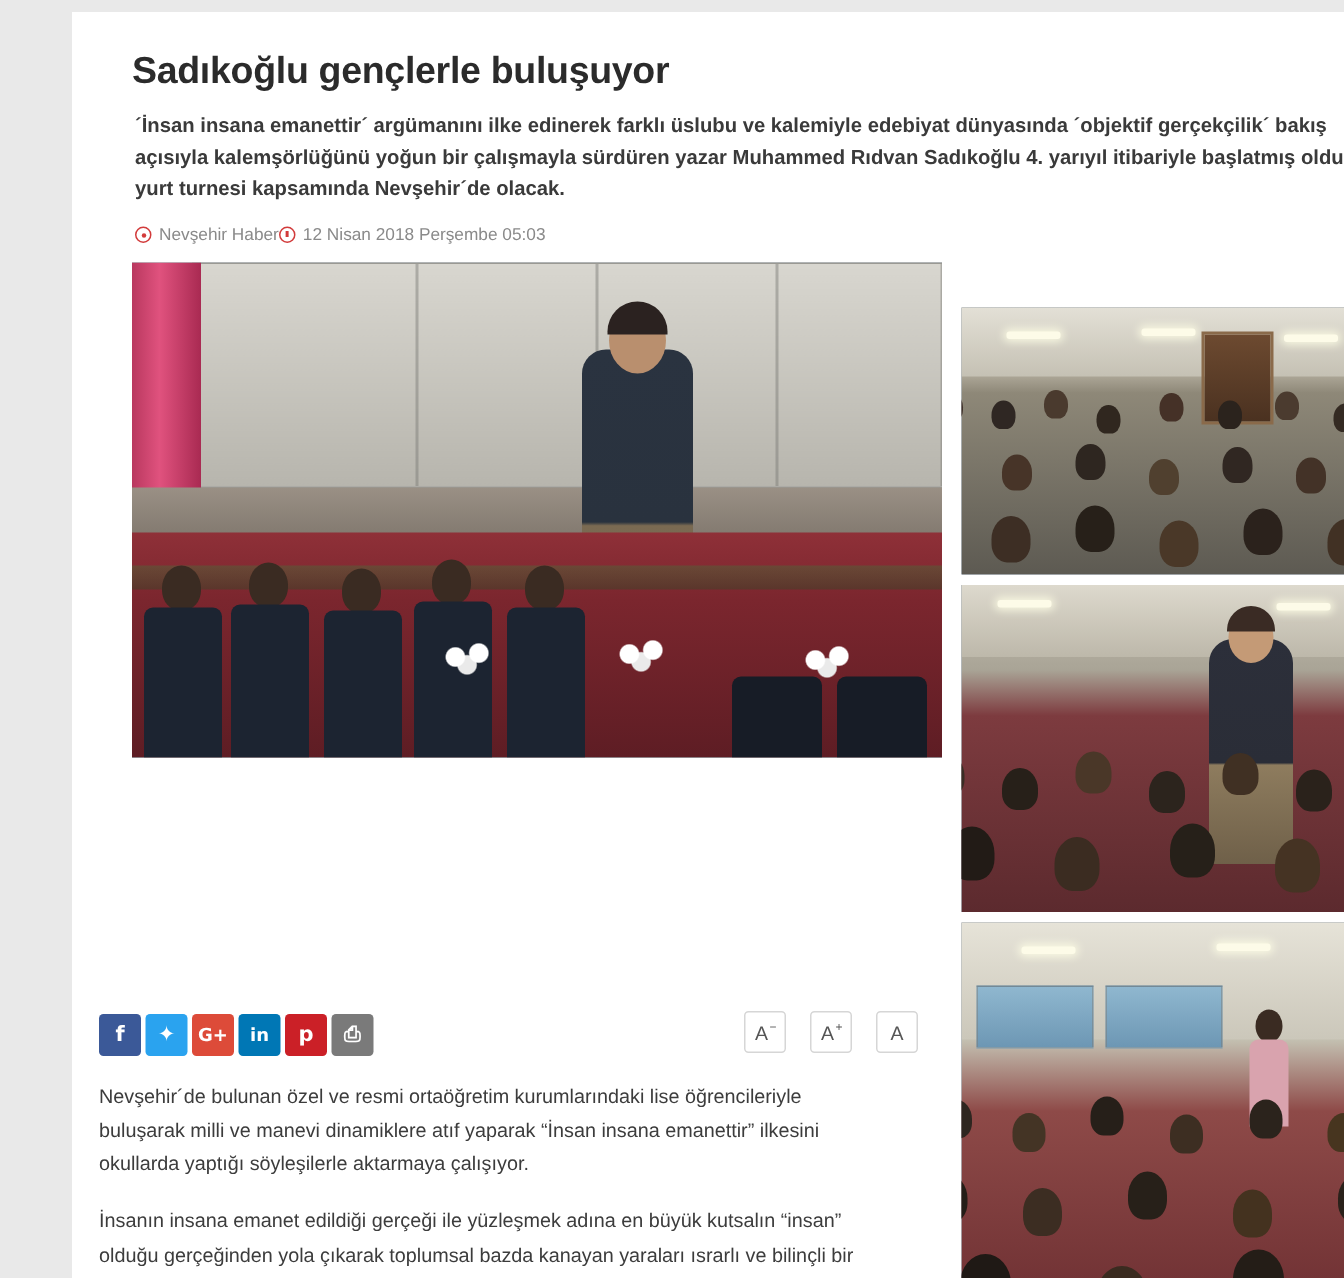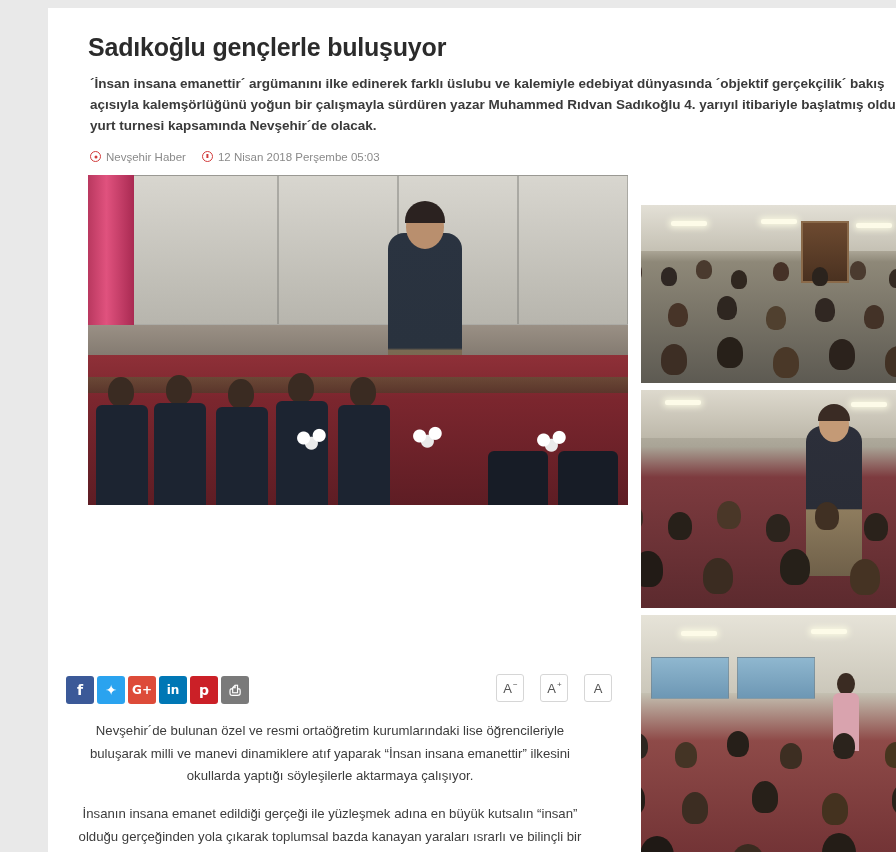--- a/index.html
+++ b/index.html
@@ -43,21 +43,20 @@
     font-weight: bold;
     color: #3a3a3a;
     line-height: 1.55;
     margin: 0 0 0 20px;
     width: 826px;
   }
   .meta {
     margin: 14px 0 0 20px;
     display: flex;
     align-items: center;
-    gap: 16px;
     font-size: 11.5px;
     color: #8a8a8a;
   }
   .meta .item {
     display: flex;
     align-items: center;
     gap: 5px;
   }
   .circ {
     display: inline-block;
@@ -269,21 +268,21 @@
 
   .body-text {
     position: absolute;
     left: 18px;
     top: 712px;
     width: 528px;
     font-size: 13.2px;
     line-height: 1.72;
     color: #3c3c3c;
   }
-  .body-text p { margin: 0 0 15px 0; text-align: center; }
+  .body-text p { margin: 0 0 15px 0; }
 </style>
 </head>
 <body>
 
 <div class="page">
   <div class="article">
 
     <h1 class="headline">Sadıkoğlu gençlerle buluşuyor</h1>
 
     <div class="spot">´İnsan insana emanettir´ argümanını ilke edinerek farklı üslubu ve kalemiyle edebiyat dünyasında ´objektif gerçekçilik´ bakış açısıyla kalemşörlüğünü yoğun bir çalışmayla sürdüren yazar Muhammed Rıdvan Sadıkoğlu 4. yarıyıl itibariyle başlatmış olduğu yurt turnesi kapsamında Nevşehir´de olacak.</div>

